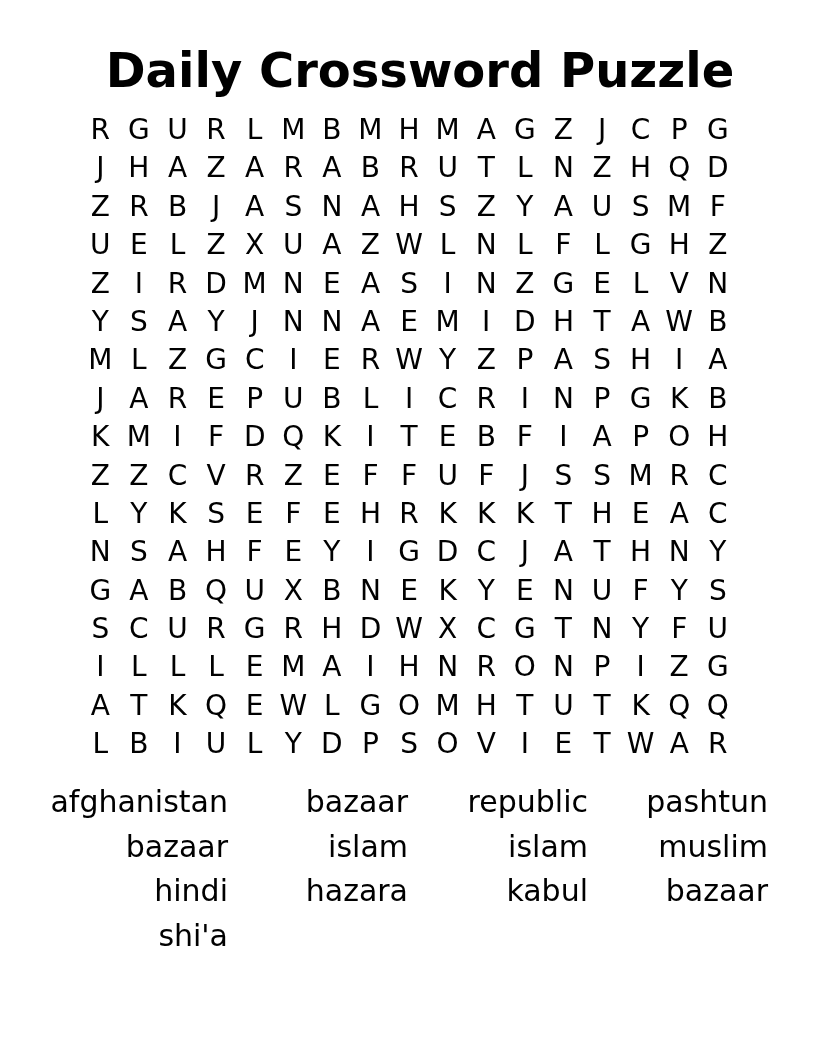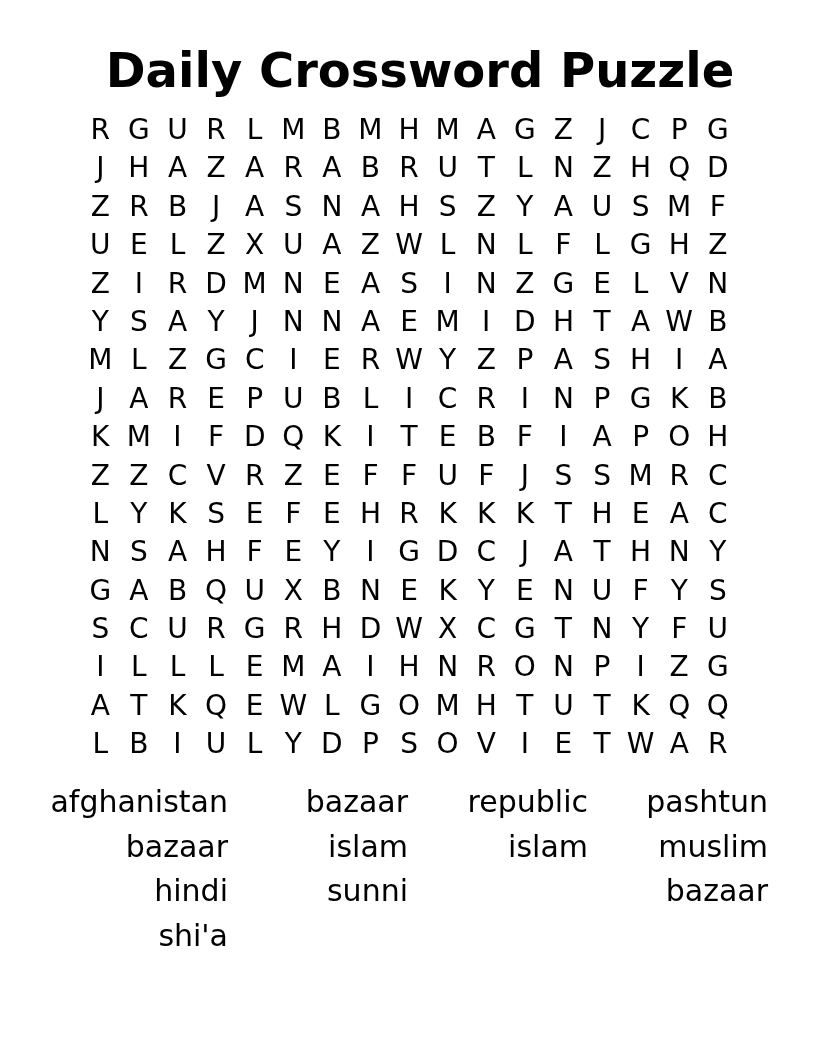--- a/index.html
+++ b/index.html
@@ -374,25 +374,26 @@
   <div class="words" id="word-list">
       <div class="word-col">
         <div class="word">afghanistan</div>
         <div class="word">bazaar</div>
         <div class="word">hindi</div>
         <div class="word">shi'a</div>
       </div>
       <div class="word-col">
         <div class="word">bazaar</div>
         <div class="word">islam</div>
-        <div class="word">sunni</div>
+        <div class="word">hazara</div>
       </div>
       <div class="word-col">
         <div class="word">republic</div>
         <div class="word">islam</div>
+        <div class="word">kabul</div>
       </div>
       <div class="word-col">
         <div class="word">pashtun</div>
         <div class="word">muslim</div>
         <div class="word">bazaar</div>
       </div>
     </div>
 </div>
 
 </body></html>

